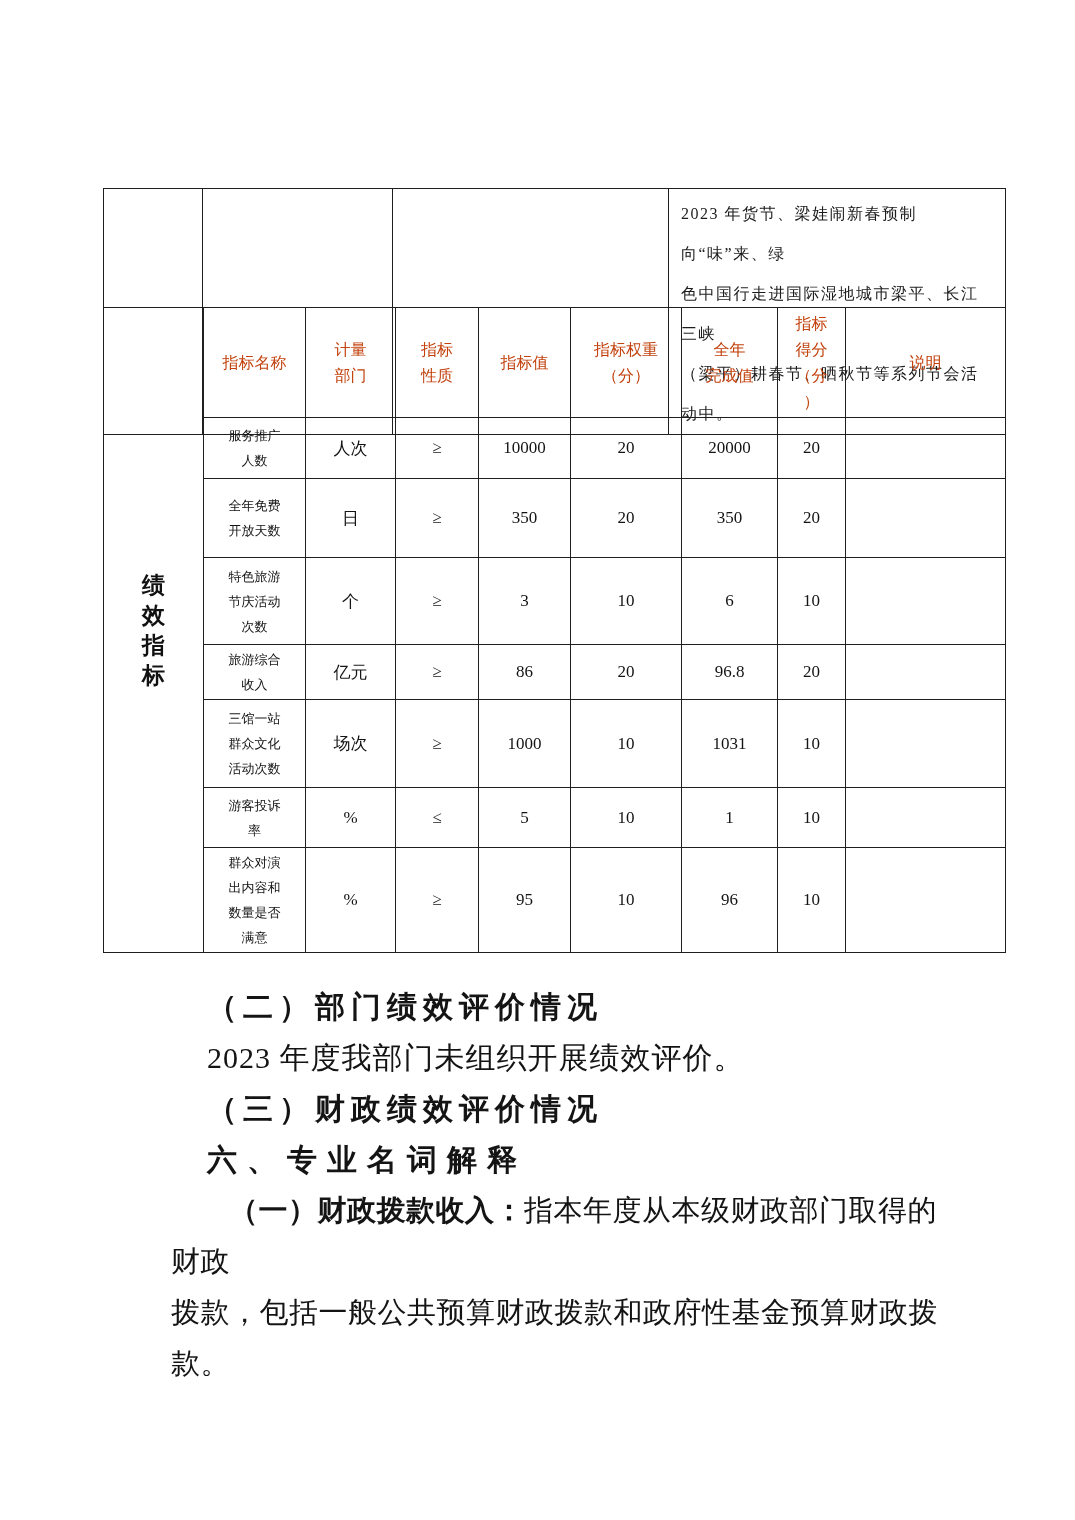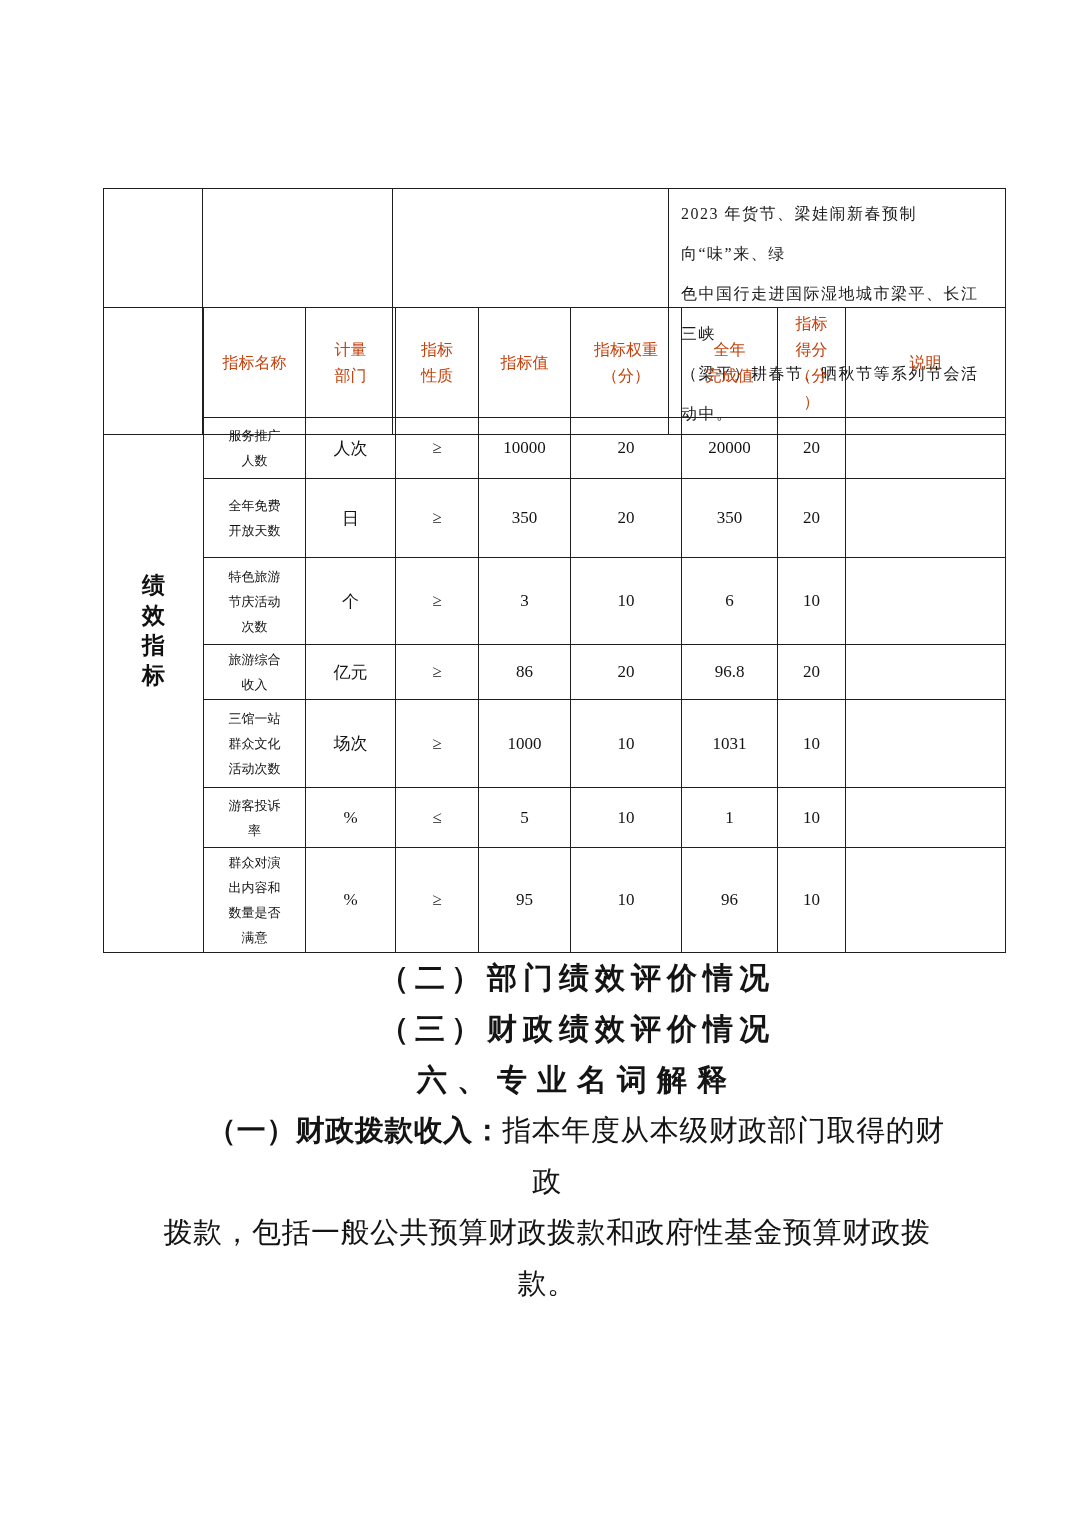--- a/index.html
+++ b/index.html
@@ -53,36 +53,36 @@
   .r-a { height: 61px; }
   .r-b { height: 79px; }
   .r-c { height: 87px; }
   .r-d { height: 43px; }
   .r-e { height: 88px; }
   .r-f { height: 60px; }
   .r-g { height: 99px; }
 
   
   .content {
-    position: absolute; left: 147px; top: 952px; width: 800px; text-align: center;
+    position: absolute; left: 147px; top: 981px; width: 800px;
   }
   .content > * { line-height: 51px; }
   .h-kai {
     font-size: 30px; font-weight: bold; letter-spacing: 6px;
     text-indent: 60px; font-family: "Liberation Serif", serif;
   }
   .p-body {
     font-size: 30px; letter-spacing: 1px; text-indent: 60px;
   }
   .h-hei {
     font-family: "Liberation Sans", sans-serif;
     font-size: 30px; font-weight: bold; letter-spacing: 10px;
     text-indent: 60px;
   }
-  .p-def { font-size: 29px; text-indent: 58px; letter-spacing: 0.5px; }
+  .p-def { font-size: 29px; text-indent: 58px; letter-spacing: 0.5px; margin-left: 24px; }
   .p-def .lead { font-weight: bold; }
   .p-def .rest { white-space: pre-line; }
 
   .page-number {
     position: absolute; left: 0; top: 1402px; width: 100%;
     text-align: center; font-size: 17px; letter-spacing: 2px; color: #222;
   }
 </style>
 </head>
 <body>
@@ -229,20 +229,21 @@
       <td class="c-val">10</td>
       <td class="c-val">96</td>
       <td class="c-val">10</td>
       <td class="c-val"></td>
     </tr>
   </tbody>
     </table>
 
   <div class="content">
     <div class="h-kai">（二）部门绩效评价情况</div>
+    <div class="p-body">2023 年度我部门未组织开展绩效评价。</div>
     <div class="h-kai">（三）财政绩效评价情况</div>
     <div class="h-hei">六、专业名词解释</div>
     <div class="p-def"><span class="lead">（一）财政拨款收入：</span><span class="rest">指本年度从本级财政部门取得的财政
 拨款，包括一般公共预算财政拨款和政府性基金预算财政拨款。</span></div>
   </div>
 
 
 </div>
 
 </body></html>

